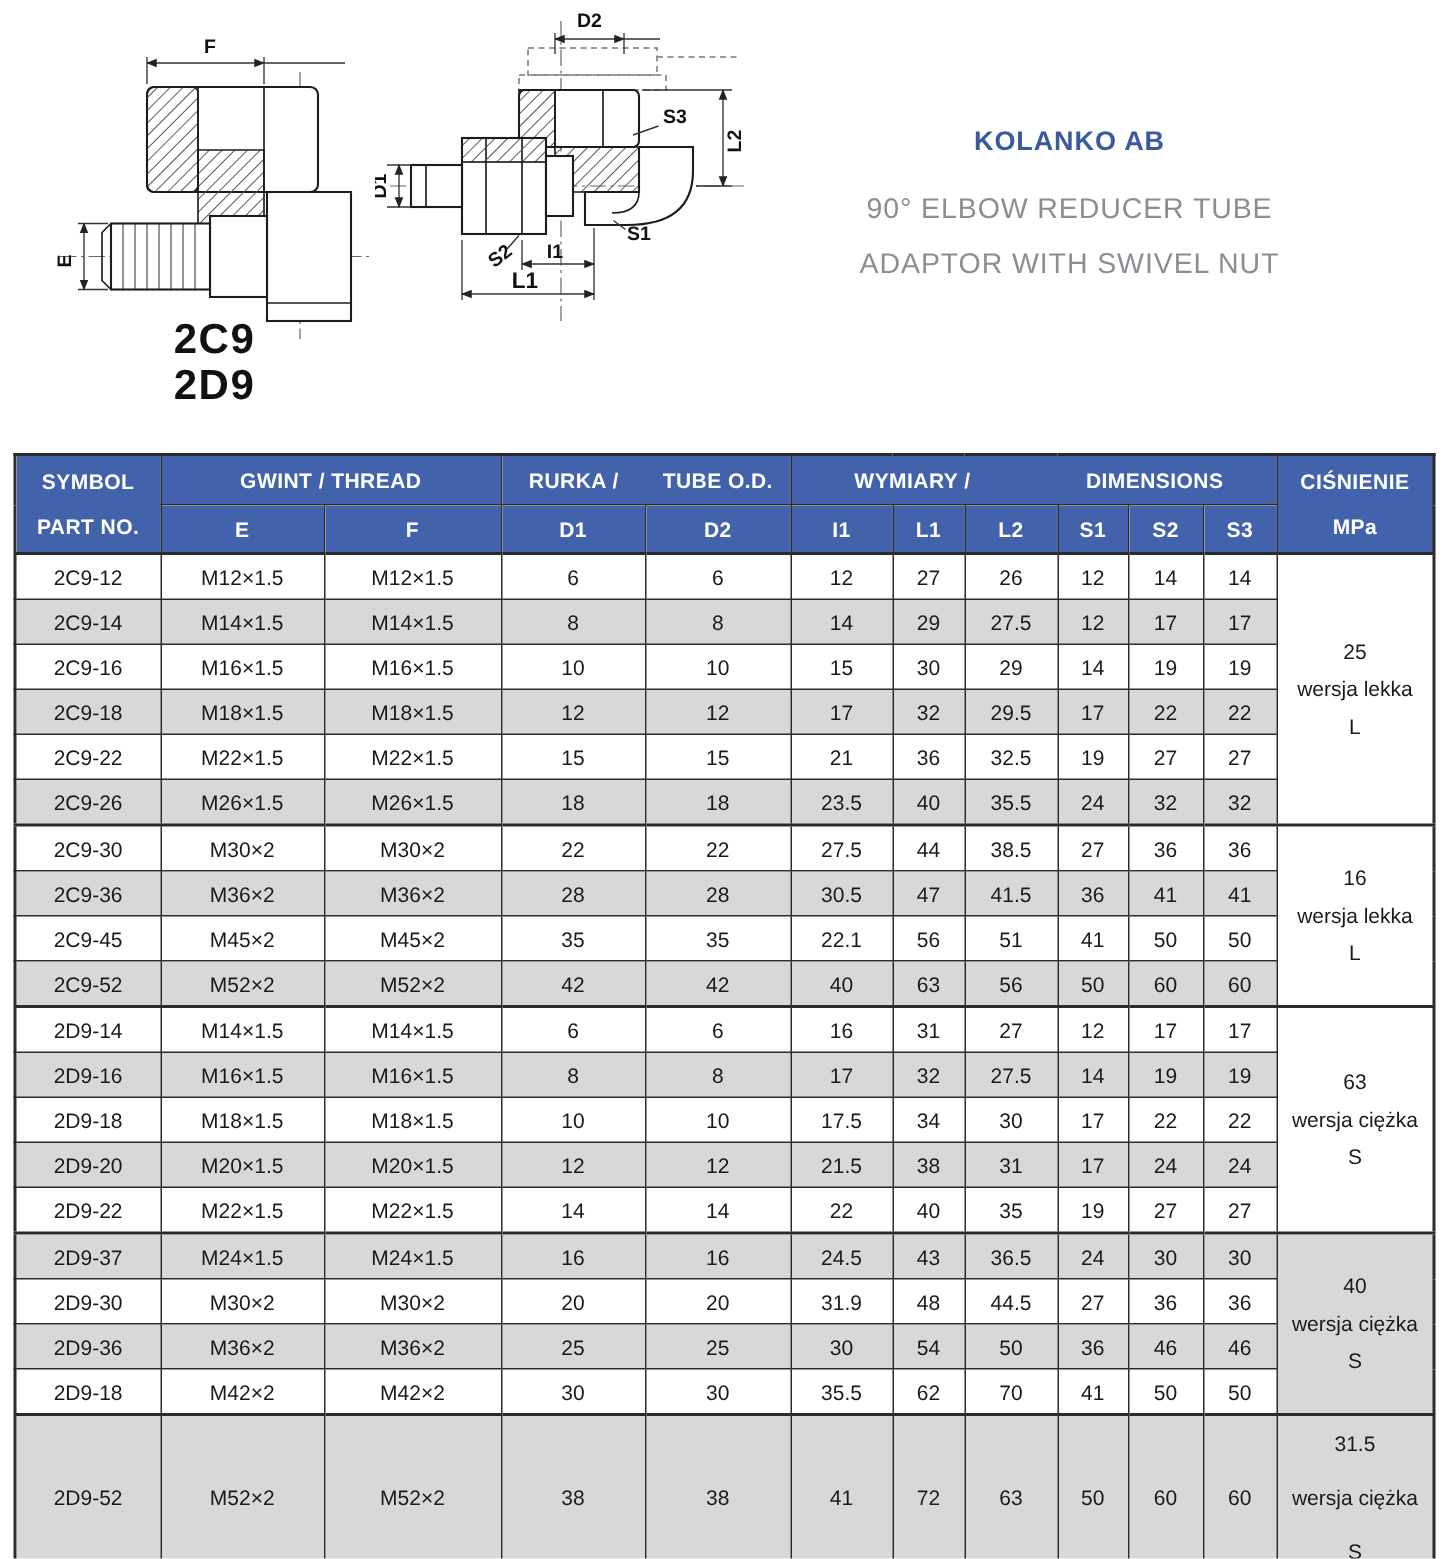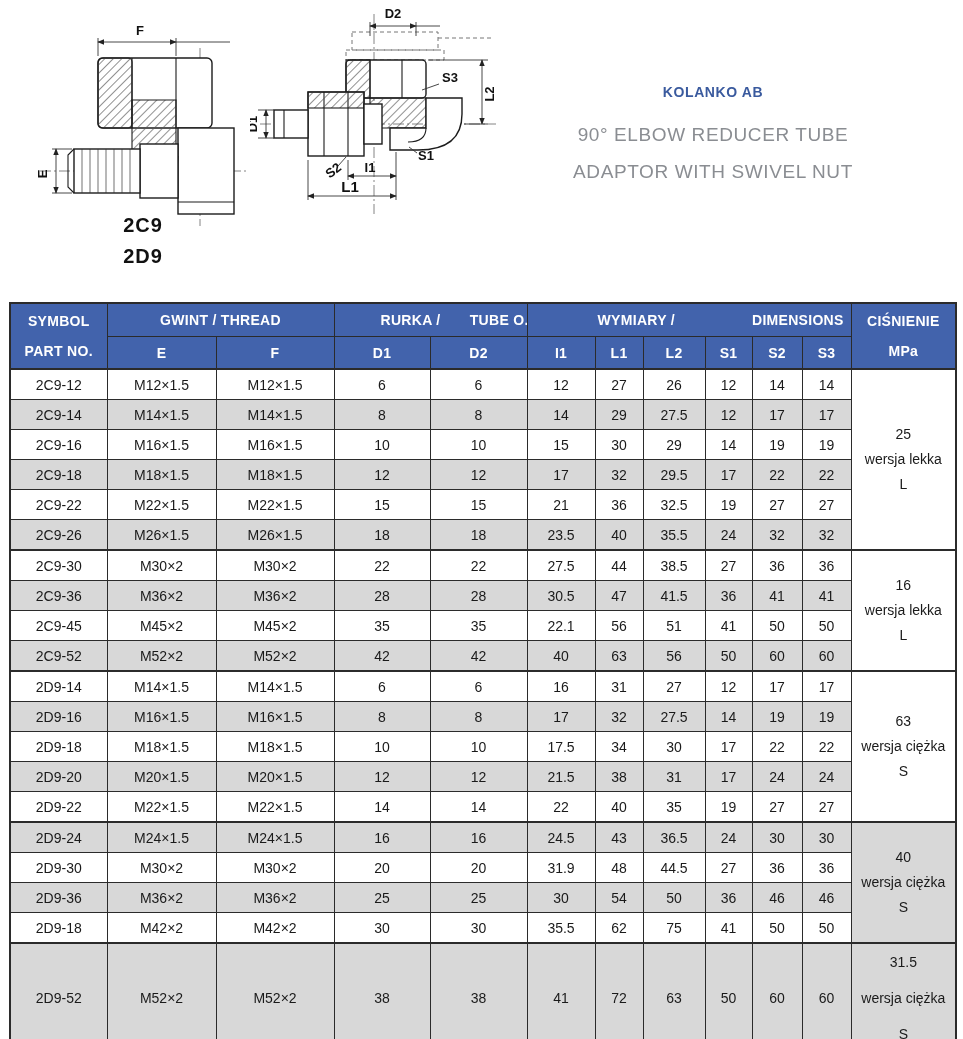--- a/index.html
+++ b/index.html
@@ -14,59 +14,59 @@
   body{
     width:963px;height:1039px;background:#ffffff;position:relative;
     font-family:"Liberation Sans",sans-serif;overflow:hidden;
   }
   .sheet{position:absolute;inset:0;}
 
   
   .drawing{position:absolute;}
   .drawing-left{left:28px;top:16px;}
   .drawing-right{left:250px;top:2px;}
-  .caption{position:absolute;text-align:center;font-weight:bold;font-size:20px;
+  .caption{position:absolute;text-align:center;font-weight:bold;font-size:28px;
     line-height:31px;color:#111;letter-spacing:1px;}
   .caption-left{left:28px;top:210px;width:230px;}
   .caption-right{left:238px;top:210px;width:284px;}
 
   svg .part{fill:#ffffff;stroke:#1c1c1c;stroke-width:1.4;}
   svg .edge{fill:none;stroke:#1c1c1c;stroke-width:1.1;}
   svg .hatchshape{stroke:#1c1c1c;stroke-width:1.1;}
   svg .thin{fill:none;stroke:#333;stroke-width:0.7;}
   svg .dim{fill:none;stroke:#333;stroke-width:0.9;}
   svg .cl{fill:none;stroke:#666;stroke-width:0.8;stroke-dasharray:11 3 2 3;}
   svg .ph{fill:none;stroke:#777;stroke-width:1;stroke-dasharray:4 3;}
   svg .lbl{font-family:"Liberation Sans",sans-serif;font-size:13px;font-weight:bold;fill:#111;}
   svg .lbl-big{font-size:15px;}
 
   
   .titleblock{position:absolute;left:478px;top:84px;width:470px;text-align:center;}
-  .title-main{color:var(--title-blue);font-size:14px;font-weight:bold;letter-spacing:0.6px;margin-bottom:16px;}
+  .title-main{color:var(--title-blue);font-size:18px;font-weight:bold;letter-spacing:0.6px;margin-bottom:16px;}
   .title-sub{color:var(--subtitle-gray);font-size:19px;font-weight:normal;letter-spacing:0.6px;line-height:37px;}
 
   
   table.spec{
     position:absolute;left:9px;top:302px;width:946px;
     border-collapse:collapse;table-layout:fixed;
     border:2px solid var(--border);
   }
   table.spec th,table.spec td{
     border:1px solid var(--border);
     text-align:center;vertical-align:middle;
     padding:0;overflow:hidden;white-space:nowrap;
   }
   table.spec thead th{
     background:var(--header-bg);color:var(--header-text);
     font-size:14px;font-weight:bold;letter-spacing:0.3px;
   }
   table.spec thead tr.h1 th{height:32px;}
   table.spec thead tr.h2 th{height:31px;}
   .twoline div{line-height:30px;}
-  .split{display:flex;width:100%;margin-left:28px;}
+  .split{display:flex;width:100%;}
   .split span{flex:1;text-align:center;}
   table.spec tbody td{font-size:14px;color:#1a1a1a;background:#ffffff;height:29px;}
   table.spec tbody tr.alt td{background:var(--row-alt);}
   table.spec tbody td.pressure{background:#ffffff;font-size:14px;line-height:25px;white-space:normal;}
   table.spec tbody tr.group-start td{border-top:2px solid var(--border);}
   table.spec tbody tr:first-child td{border-top:2px solid var(--border);}
   table.spec tbody tr.tall td{height:108px;}
   table.spec tbody tr.tall td.pressure{line-height:36px;}
 </style>
 </head>
@@ -434,21 +434,21 @@
           <td>14</td>
           <td>14</td>
           <td>22</td>
           <td>40</td>
           <td>35</td>
           <td>19</td>
           <td>27</td>
           <td>27</td>
         </tr>
         <tr class="alt group-start">
-          <td>2D9-24</td>
+          <td>2D9-37</td>
           <td>M24×1.5</td>
           <td>M24×1.5</td>
           <td>16</td>
           <td>16</td>
           <td>24.5</td>
           <td>43</td>
           <td>36.5</td>
           <td>24</td>
           <td>30</td>
           <td>30</td>
@@ -485,21 +485,21 @@
           <td>46</td>
         </tr>
         <tr class="">
           <td>2D9-18</td>
           <td>M42×2</td>
           <td>M42×2</td>
           <td>30</td>
           <td>30</td>
           <td>35.5</td>
           <td>62</td>
-          <td>75</td>
+          <td>70</td>
           <td>41</td>
           <td>50</td>
           <td>50</td>
         </tr>
         <tr class="alt group-start tall">
           <td>2D9-52</td>
           <td>M52×2</td>
           <td>M52×2</td>
           <td>38</td>
           <td>38</td>

